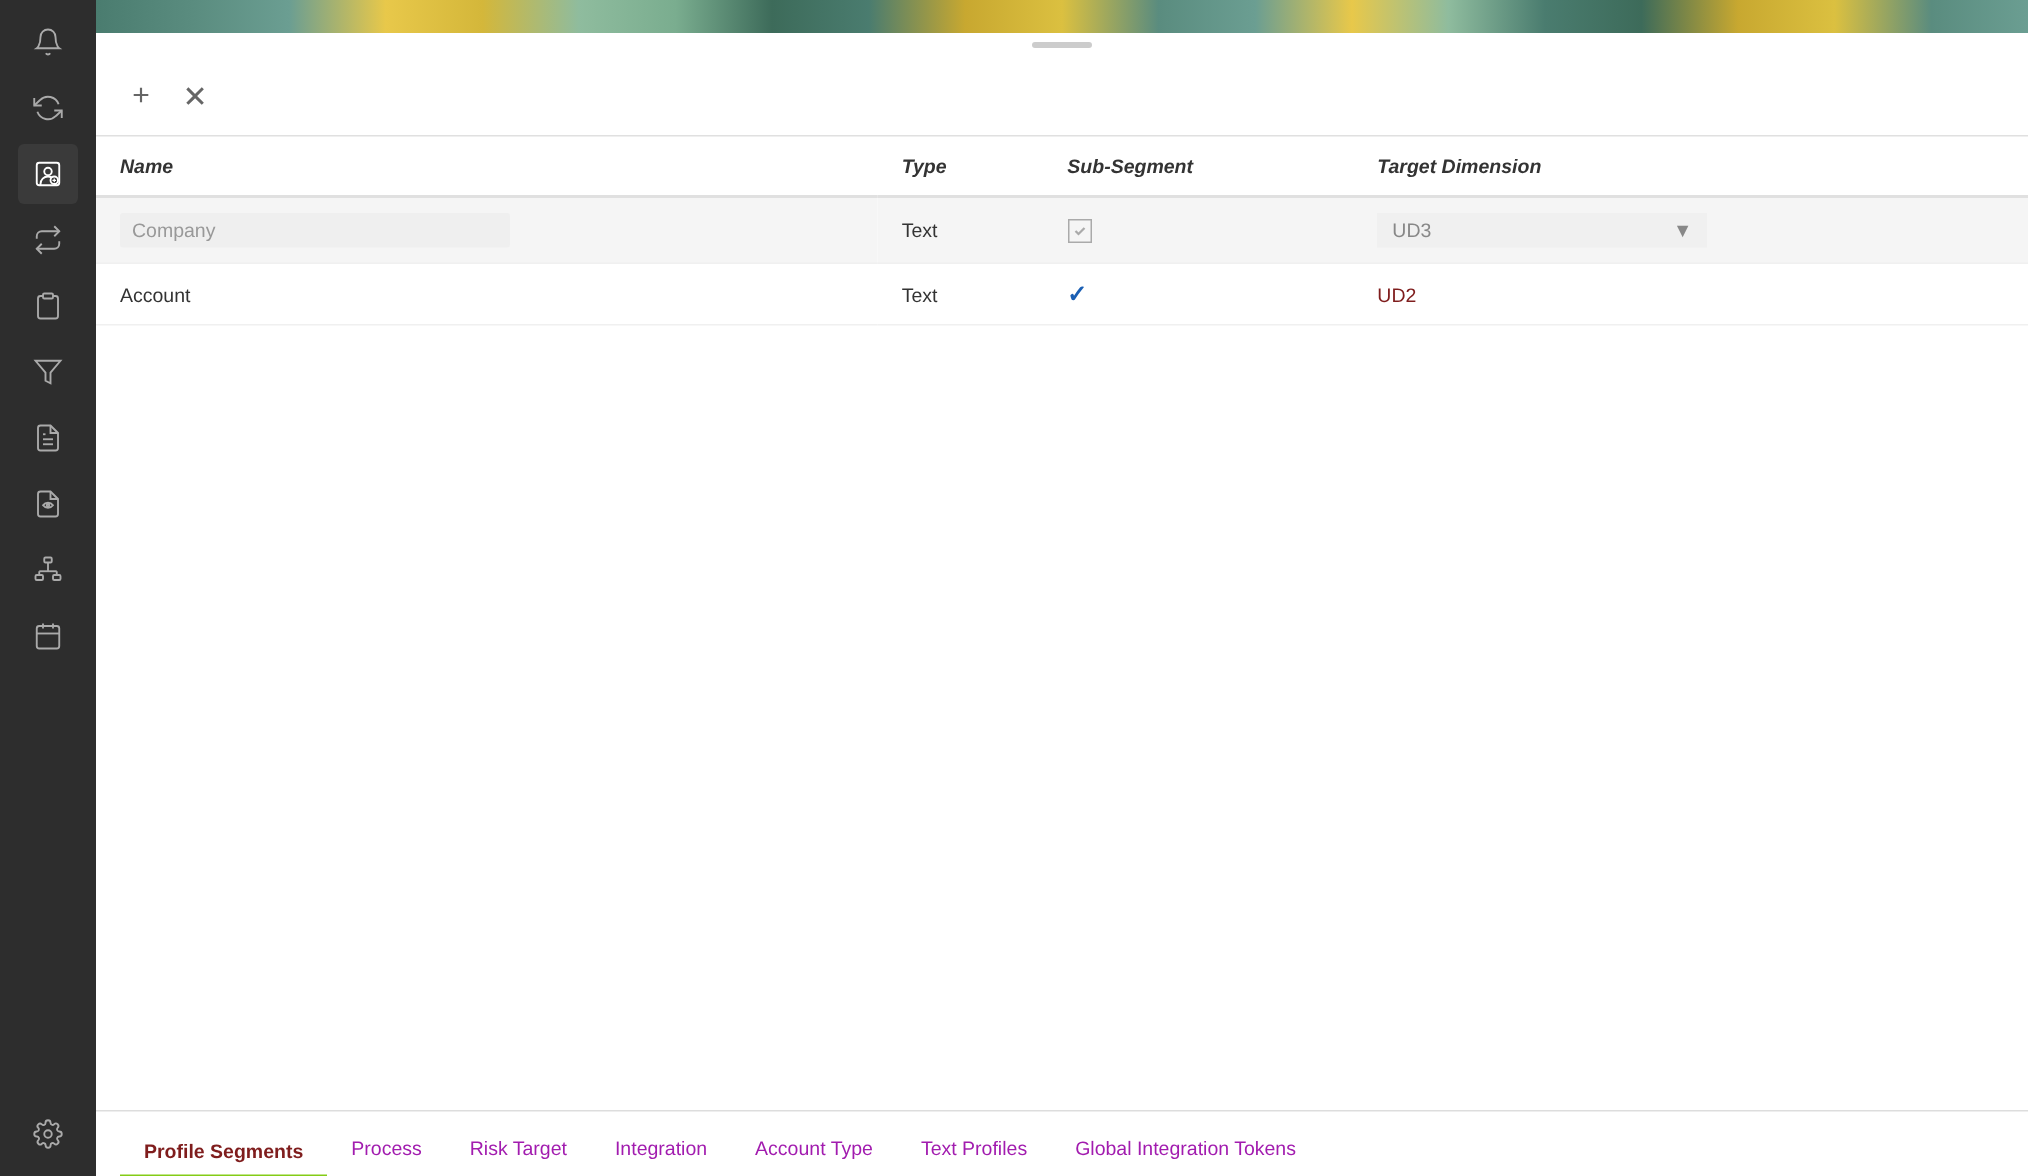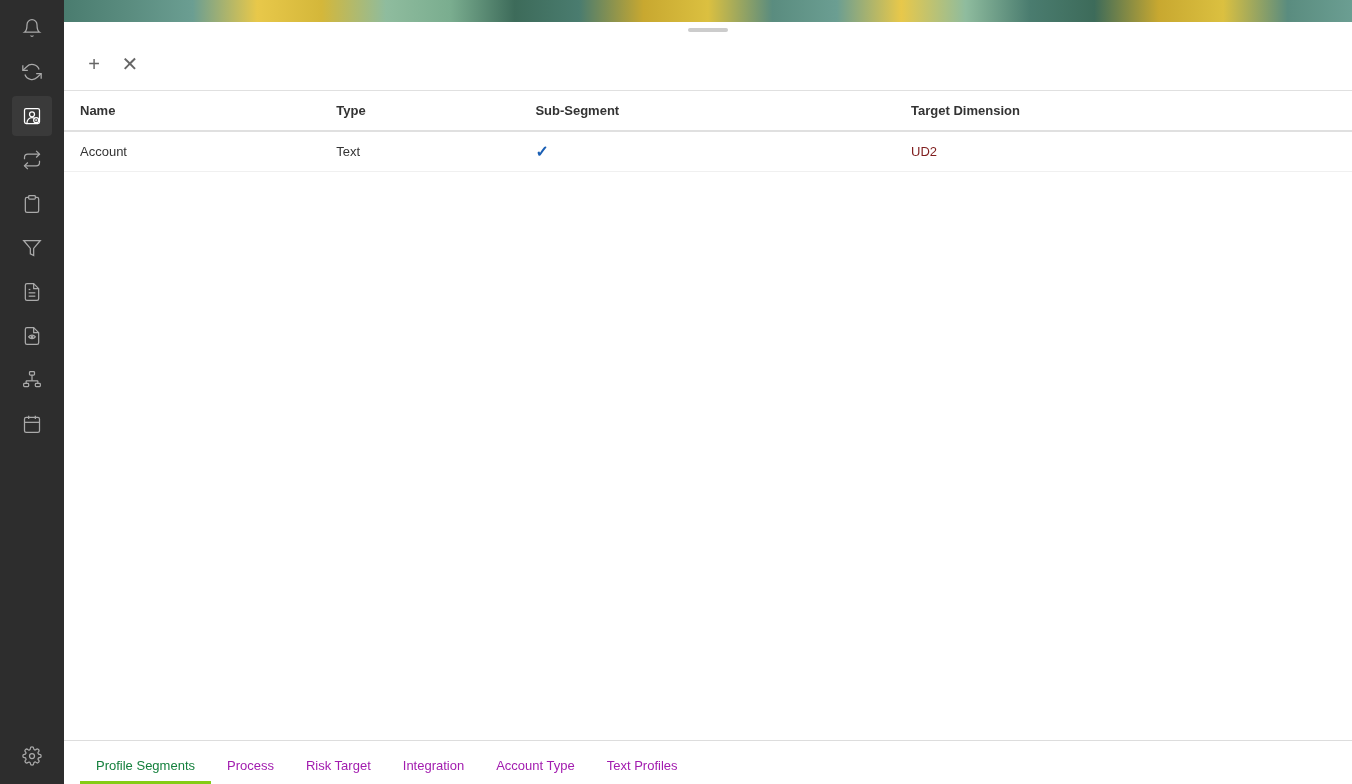--- a/index.html
+++ b/index.html
@@ -102,20 +102,21 @@
     }
     thead tr {
       border-bottom: 2px solid #e0e0e0;
     }
     th {
       text-align: left;
       padding: 12px 16px;
       font-size: 13px;
       font-weight: 600;
       color: #333;
+      font-style: italic;
     }
     td {
       padding: 10px 16px;
       font-size: 13px;
       color: #333;
       border-bottom: 1px solid #f0f0f0;
     }
 
     .row-selected {
       background: #f5f5f5;
@@ -178,23 +179,23 @@
     }
     .tab-item {
       padding: 8px 16px;
       font-size: 13px;
       cursor: pointer;
       color: #a21caf;
       border-bottom: 3px solid transparent;
       white-space: nowrap;
     }
     .tab-item.active {
-      color: #15803d;
-      border-bottom: 3px solid #84cc16;
-      font-weight: 400;
+      color: #7f1d1d;
+      border-bottom: 1px solid #84cc16;
+      font-weight: 700;
     }
 
     
     .scroll-handle {
       display: flex;
       justify-content: center;
       padding: 6px 0;
     }
     .scroll-handle-bar {
       width: 40px;
@@ -316,20 +317,41 @@
         <thead>
           <tr>
             <th>Name</th>
             <th>Type</th>
             <th>Sub-Segment</th>
             <th>Target Dimension</th>
           </tr>
         </thead>
         <tbody>
 
+          <tr class="row-selected">
+            <td>
+              <input type="text" class="name-input" value="Company" placeholder="Company" style="">
+            </td>
+            <td>
+              <span>Text</span>
+            </td>
+            <td>
+              <div class="checkbox-disabled">
+                <svg width="10" height="10" viewBox="0 0 10 10">
+                  <polyline points="2,5 4,7 8,3" fill="none" stroke="#aaa" stroke-width="1.5"></polyline>
+                </svg>
+              </div>
+            </td>
+            <td>
+              <div class="target-dim-select">
+                <span>UD3</span>
+                <span>▼</span>
+              </div>
+            </td>
+          </tr>
 
           <tr>
             <td>
               <span>Account</span>
             </td>
             <td>
               <span>Text</span>
             </td>
             <td>
               <span class="checkbox-checked">✓</span>
@@ -342,15 +364,16 @@
       </table>
     </div>
 
     <div class="bottom-tabs">
       <div class="tab-item active">Profile Segments</div>
       <div class="tab-item">Process</div>
       <div class="tab-item">Risk Target</div>
       <div class="tab-item">Integration</div>
       <div class="tab-item">Account Type</div>
       <div class="tab-item">Text Profiles</div>
+      <div class="tab-item">Global Integration Tokens</div>
     </div>
   </div>
 </div>
 
 </body></html>

